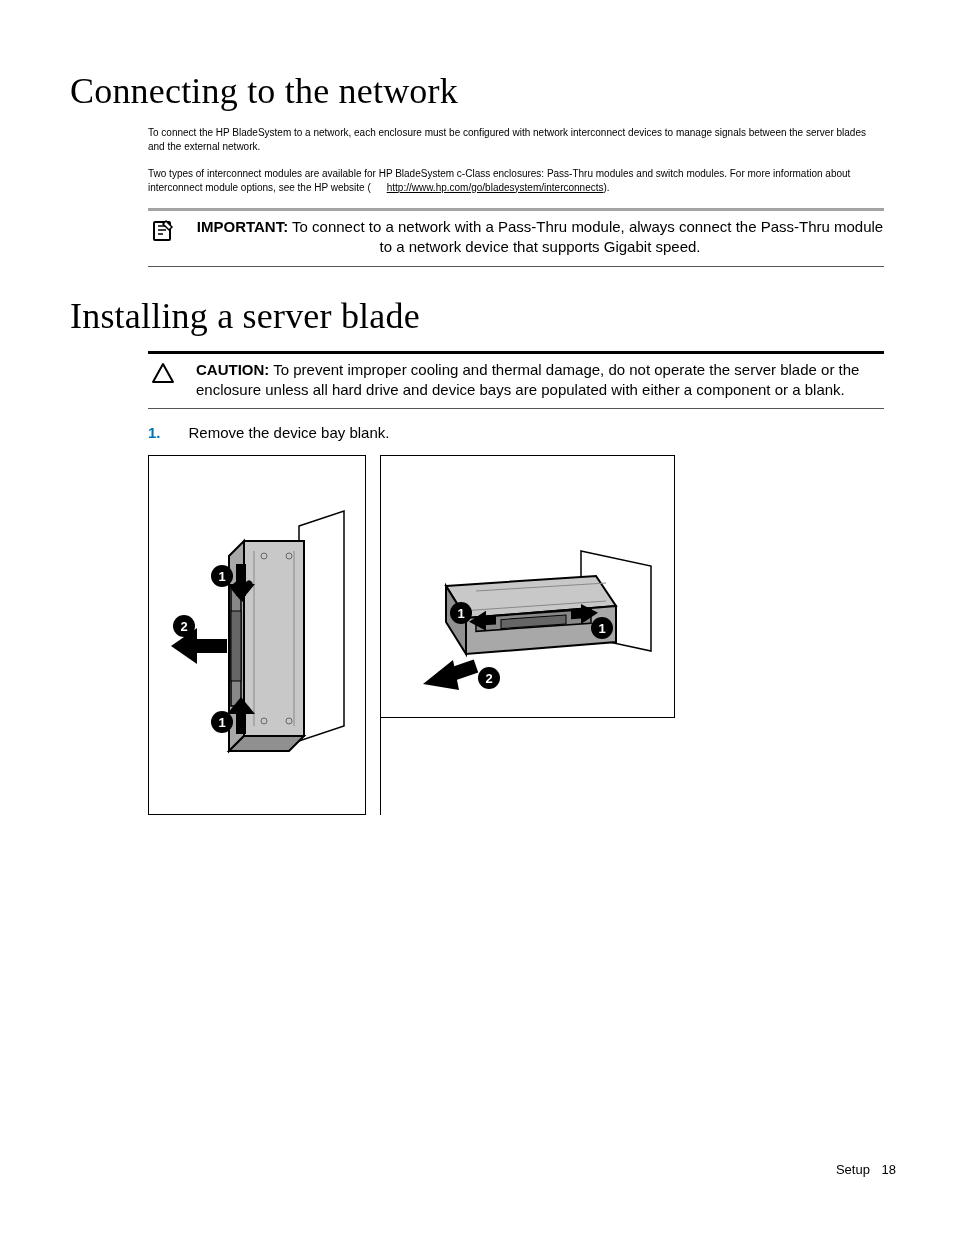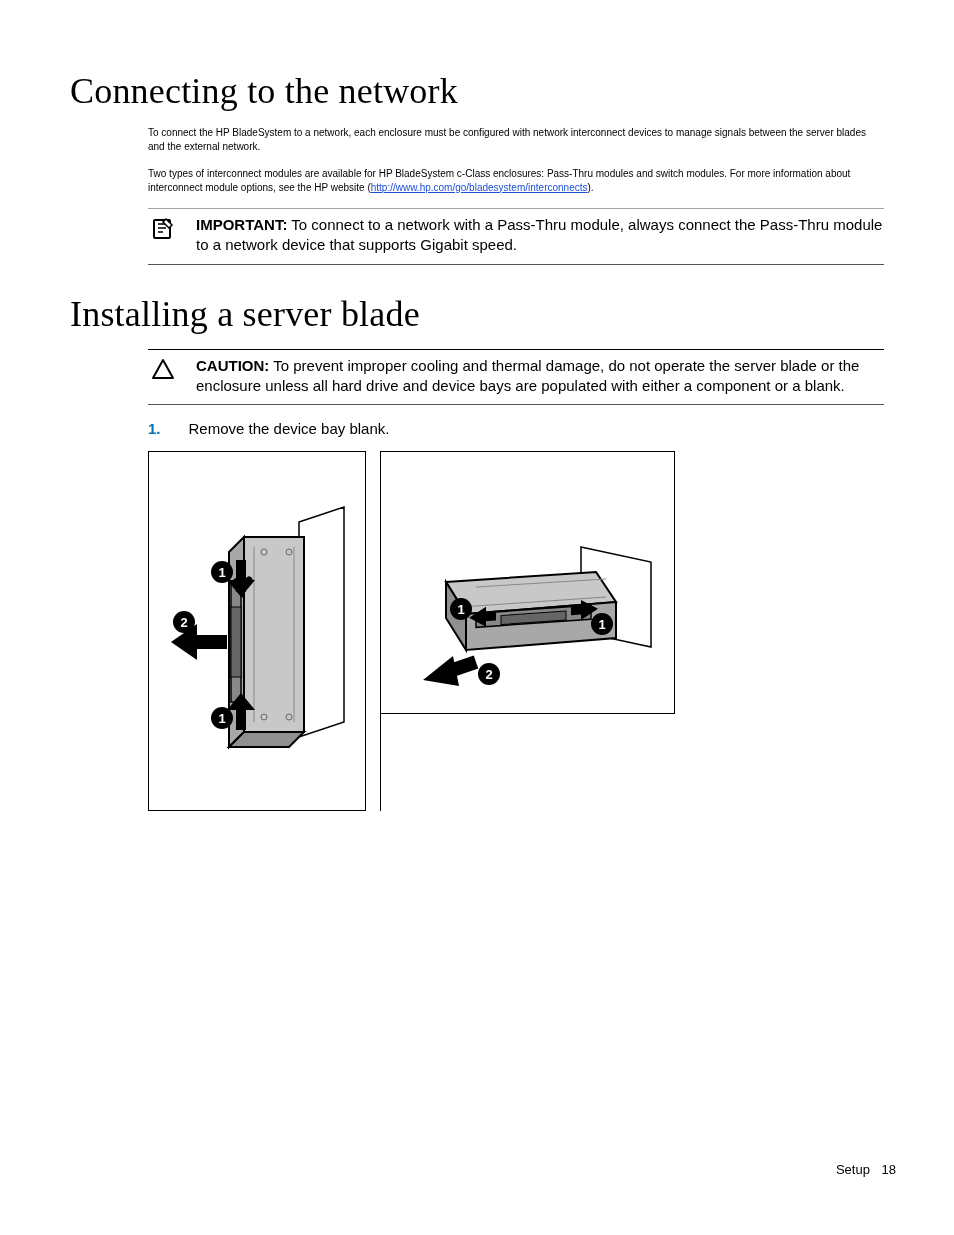--- a/index.html
+++ b/index.html
@@ -24,32 +24,34 @@
       margin-bottom: 14px;
       letter-spacing: 0.2px;
     }
     .body-text {
       margin-left: 78px;
       font-size: 10px;
       line-height: 1.35;
       margin-bottom: 14px;
     }
     .link {
-      color: #1d4ed8;
+      color: #000000;
       text-decoration: underline;
+      margin-left: 16px;
     }
     .callout {
-      border-top: 1px solid #a3a3a3;
+      border-top: 3px solid #a3a3a3;
       border-bottom: 1px solid #555;
       margin-left: 78px;
       padding: 6px 0 8px 0;
       display: flex;
       align-items: flex-start;
       gap: 18px;
       margin-bottom: 22px;
+      text-align: center;
     }
     .callout-icon {
       flex: 0 0 30px;
       display: flex;
       justify-content: center;
       padding-top: 2px;
     }
     .callout-body {
       font-size: 15px;
       line-height: 1.35;
@@ -105,21 +107,21 @@
       bottom: 58px;
       right: 58px;
       font-size: 13px;
     }
     .footer .pnum {
       margin-left: 8px;
     }
     .h1b { margin-top: 12px; }
     
     .callout2 {
-      border-top: 1px solid #000000;
+      border-top: 3px solid #000000;
       border-bottom: 1px solid #555;
       margin-left: 78px;
       padding: 6px 0 8px 0;
       display: flex;
       align-items: flex-start;
       gap: 18px;
       margin-bottom: 14px;
     }
   </style>
 </head>

